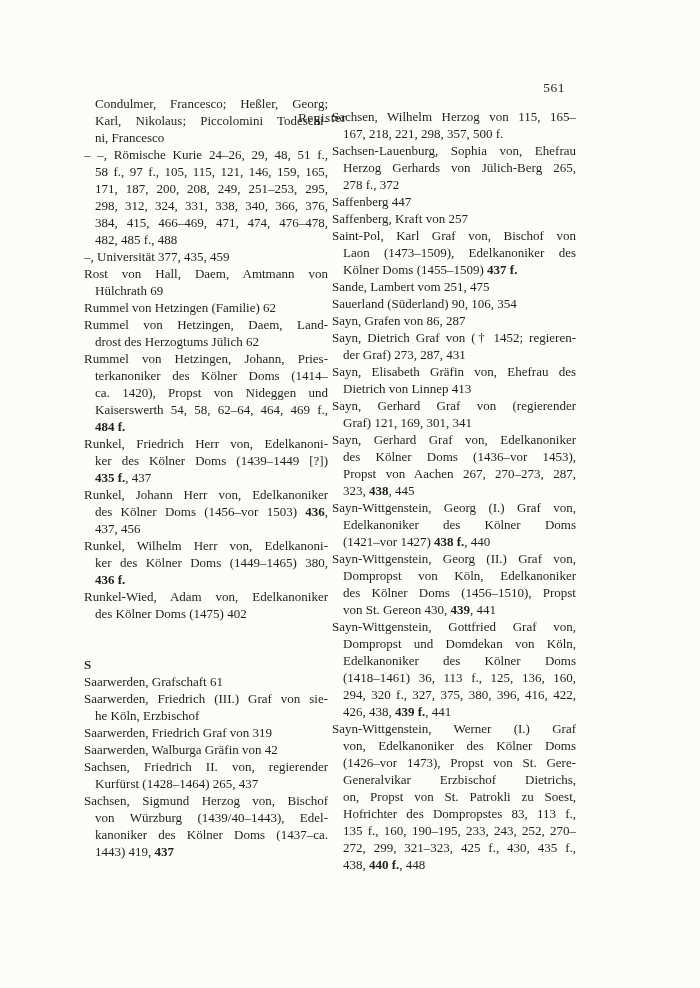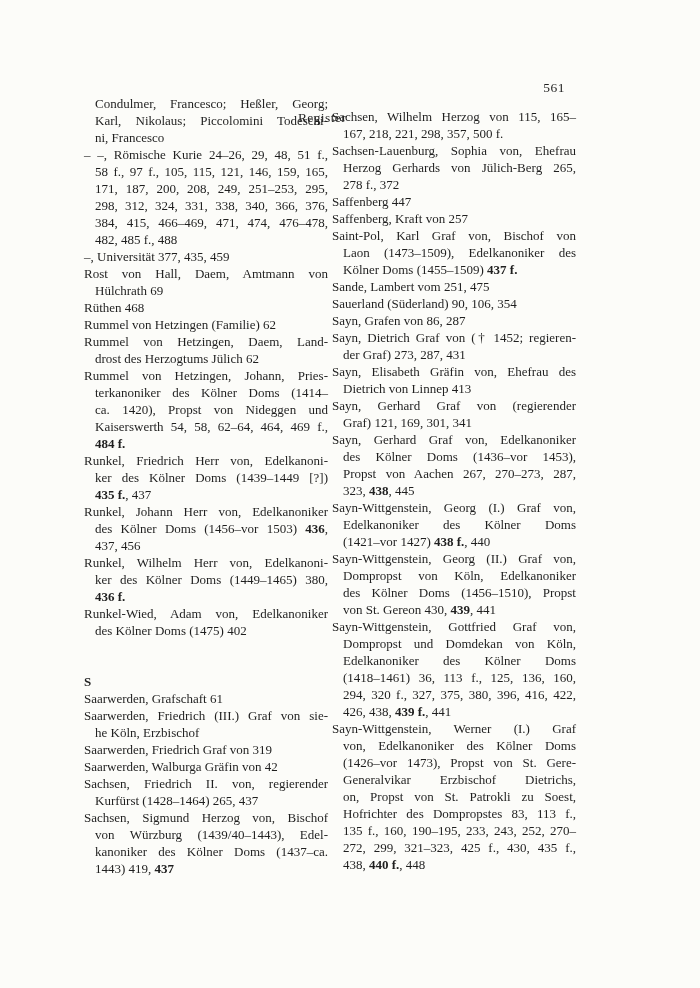--- a/index.html
+++ b/index.html
@@ -82,23 +82,20 @@
       <div class="line i1 end">482, 485 f., 488</div>
     </div>
     <div class="entry">
       <div class="line end">–, Universität 377, 435, 459</div>
     </div>
     <div class="entry">
       <div class="line">Rost von Hall, Daem, Amtmann von</div>
       <div class="line i1 end">Hülchrath 69</div>
     </div>
     <div class="entry">
-      <div class="line end">Rüthen 468</div>
-    </div>
-    <div class="entry">
       <div class="line end">Rummel von Hetzingen (Familie) 62</div>
     </div>
     <div class="entry">
       <div class="line">Rummel von Hetzingen, Daem, Land-</div>
       <div class="line i1 end">drost des Herzogtums Jülich 62</div>
     </div>
     <div class="entry">
       <div class="line">Rummel von Hetzingen, Johann, Pries-</div>
       <div class="line i1">terkanoniker des Kölner Doms (1414–</div>
       <div class="line i1">ca. 1420), Propst von Nideggen und</div>

